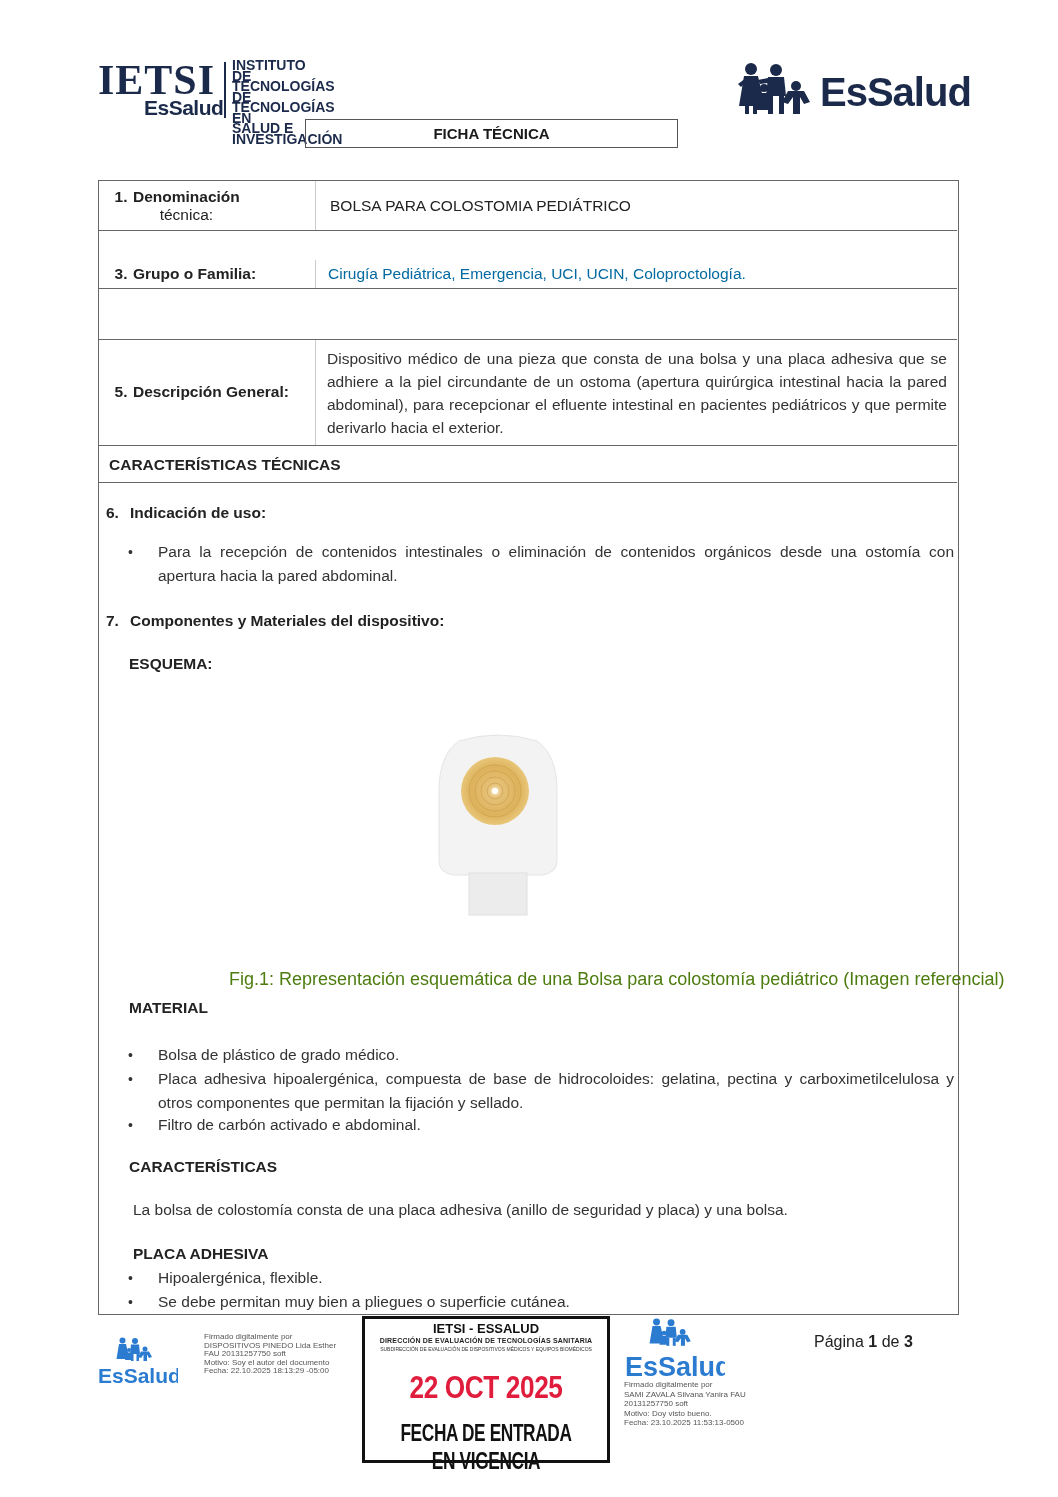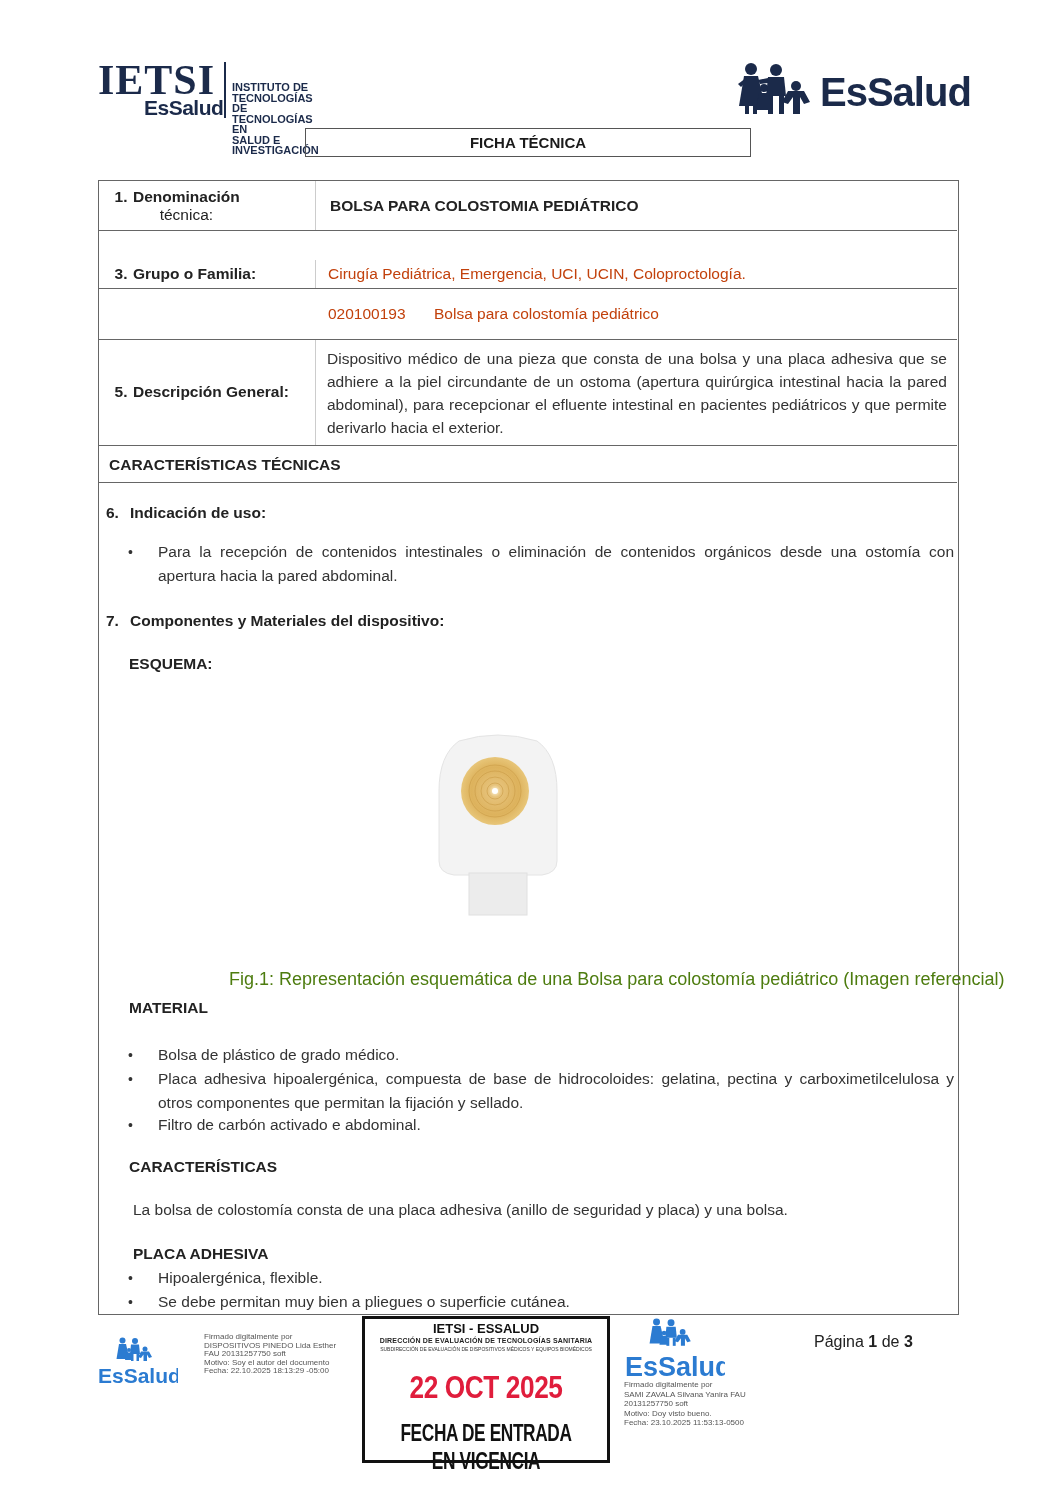--- a/index.html
+++ b/index.html
@@ -6,44 +6,44 @@
   body { width: 1058px; height: 1497px; position: relative; overflow: hidden;
          font-family: "Liberation Sans", sans-serif; color: #1a1a1a; }
 
   
   .ietsi-logo { position: absolute; left: 98px; top: 60px; width: 220px; height: 62px; }
   .ietsi-word { position: absolute; left: 0; top: 0; font-family: "Liberation Serif", serif;
                 font-weight: bold; font-size: 42px; letter-spacing: 1px; color: #1b2a4a; line-height: 40px; }
   .ietsi-essalud { position: absolute; left: 46px; top: 36px; font-size: 21px; color: #1b2a4a;
                    font-weight: bold; letter-spacing: -0.5px; }
   .ietsi-divider { position: absolute; left: 126px; top: 2px; width: 2px; height: 56px; background: #1b2a4a; }
-  .ietsi-inst { position: absolute; left: 134px; top: 0; font-size: 11px; line-height: 10.5px;
-                color: #1b2a4a; font-weight: bold; width: 90px; margin-top: 22px; }
+  .ietsi-inst { position: absolute; left: 134px; top: 0; font-size: 14px; line-height: 10.5px;
+                color: #1b2a4a; font-weight: bold; width: 90px; }
   .ietsi-inst span { display: block; }
 
   .essalud-logo { position: absolute; left: 738px; top: 62px; width: 230px; height: 54px; }
   .essalud-logo svg { position: absolute; left: 0; top: 0; }
   .essalud-word { position: absolute; left: 82px; top: 8px; font-size: 40px; font-weight: bold;
                   color: #1b2a4a; letter-spacing: -1px; line-height: 44px; }
 
-  .ficha-box { position: absolute; left: 305px; top: 128px; width: 446px; height: 29px;
+  .ficha-box { position: absolute; left: 305px; top: 119px; width: 373px; height: 29px;
                border: 1.5px solid #555; box-sizing: border-box; text-align: center;
                font-weight: bold; font-size: 15px; line-height: 27px; }
 
   
   .main-frame { position: absolute; left: 98px; top: 180px; width: 861px; height: 1135px;
                 border: 1.5px solid #666; box-sizing: border-box; }
   .row { position: absolute; left: 0; width: 858px; border-bottom: 1.5px solid #666; box-sizing: border-box; }
   .row .lab { position: absolute; left: 0; top: 0; bottom: 0; width: 217px;
               border-right: 1px solid #ccc; box-sizing: border-box; }
   .row .val { position: absolute; left: 217px; top: 0; bottom: 0; right: 0; }
   .lbl-text { position: absolute; left: 10px; font-weight: bold; font-size: 15.5px; line-height: 18px; color: #222; text-align: center; }
   .num { display: inline-block; width: 24px; }
-  .val-text { position: absolute; left: 12px; font-size: 15.5px; color: #c2410c; }
-  .val-bold { font-weight: bold; color: #222; }
+  .val-text { position: absolute; left: 12px; font-size: 15.5px; color: #0369a1; }
+  .val-bold { font-weight: normal; color: #222; }
 
   .desc-text { position: absolute; left: 11px; top: 7px; width: 620px; font-size: 15.5px;
                line-height: 23px; color: #333; text-align: justify; }
 
   .section-title { position: absolute; left: 10px; font-weight: bold; font-size: 15.5px; color: #222; }
 
   
   .abs { position: absolute; }
   .h6 { font-weight: bold; font-size: 15.5px; color: #222; }
   .para { font-size: 15.5px; color: #333; line-height: 24px; }
@@ -138,24 +138,20 @@
       <div class="lbl-text" style="top:5px;">
         <span class="num">3.</span><span>Grupo o Familia:</span>
       </div>
     </div>
     <div class="val">
       <div class="val-text" style="top:5px;">Cirugía Pediátrica, Emergencia, UCI, UCIN, Coloproctología.</div>
     </div>
   </div>
 
   <div class="row" style="top:108px; height:51px;">
-    <div class="val">
-      <div class="val-text" style="top:16px;">020100193</div>
-      <div class="val-text" style="top:16px; left:118px;">Bolsa para colostomía pediátrico</div>
-    </div>
   </div>
 
   <div class="row" style="top:159px; height:106px;">
     <div class="lab">
       <div class="lbl-text" style="top:43px;">
         <span class="num">5.</span><span>Descripción General:</span>
       </div>
     </div>
     <div class="val">
       <div class="desc-text">Dispositivo médico de una pieza que consta de una bolsa y una placa adhesiva que se adhiere a la piel circundante de un ostoma (apertura quirúrgica intestinal hacia la pared abdominal), para recepcionar el efluente intestinal en pacientes pediátricos y que permite derivarlo hacia el exterior.</div>

